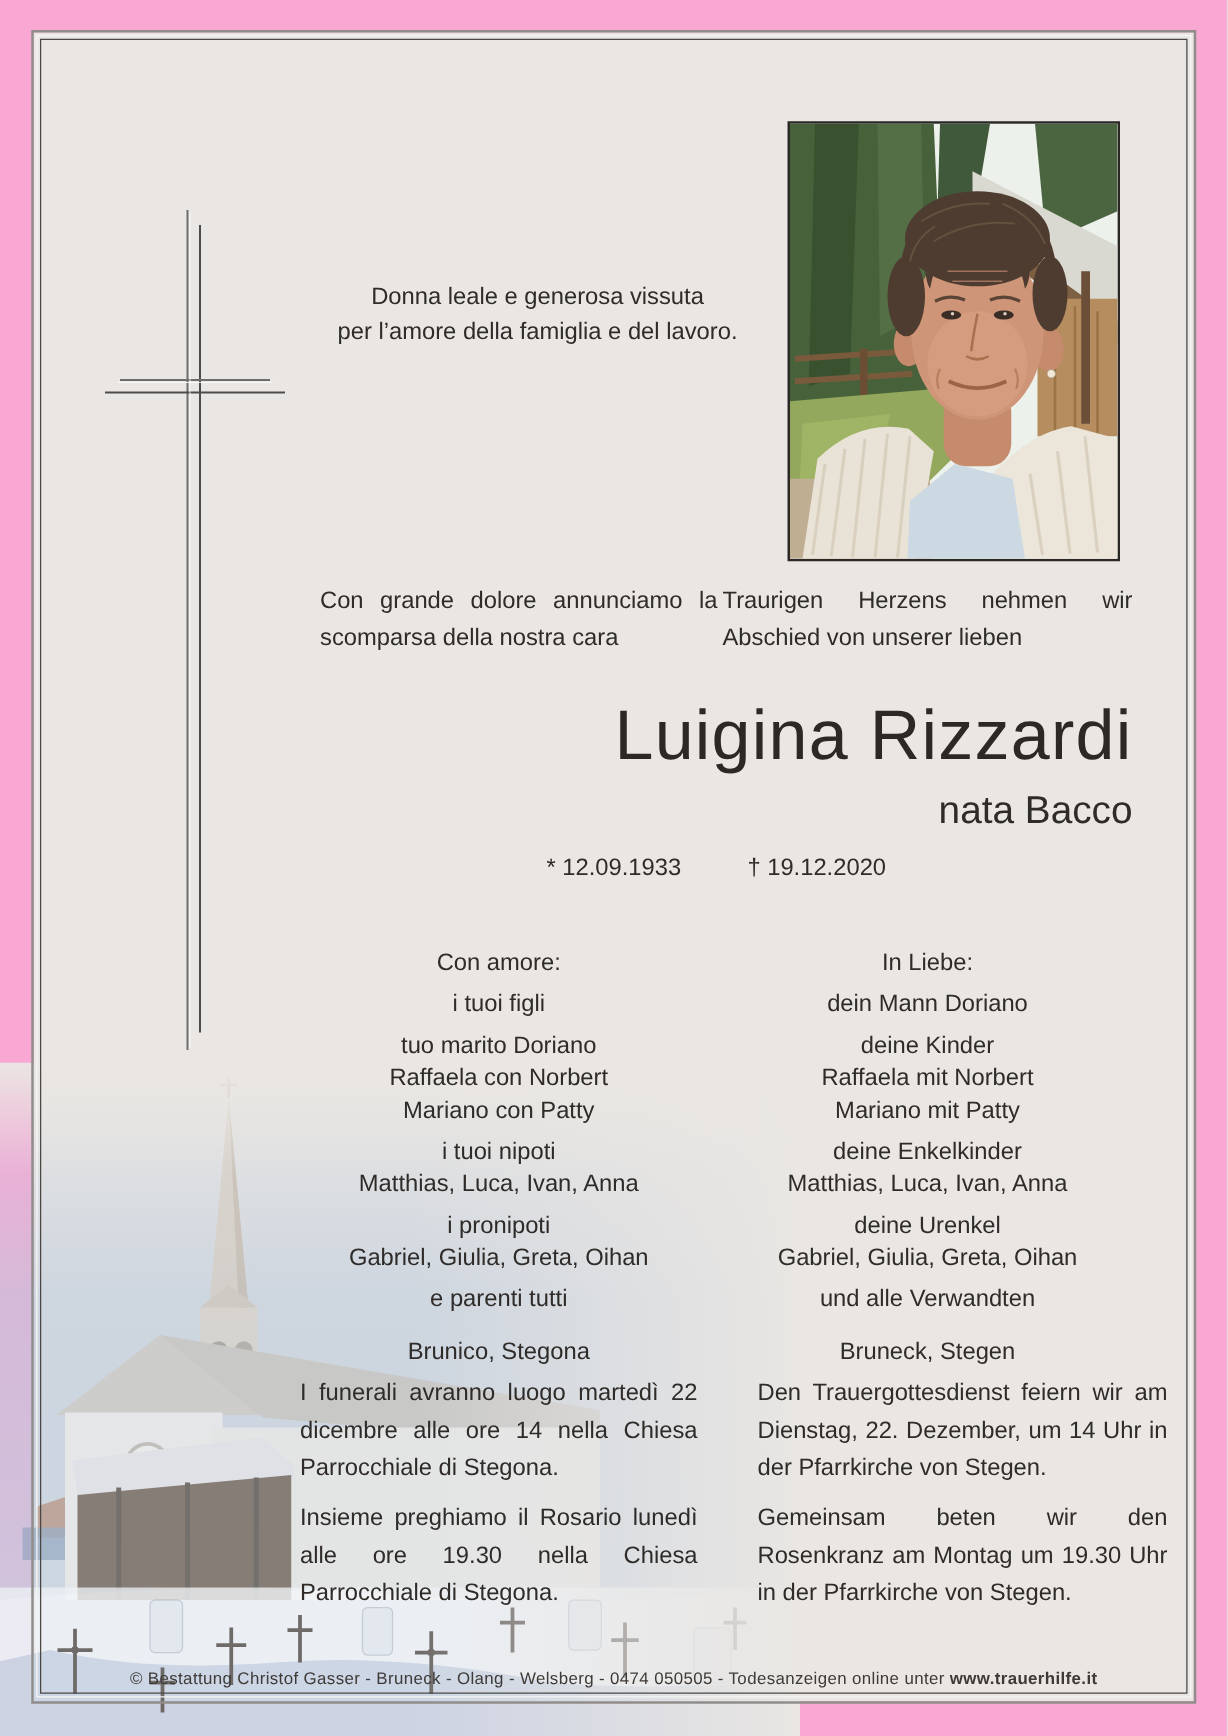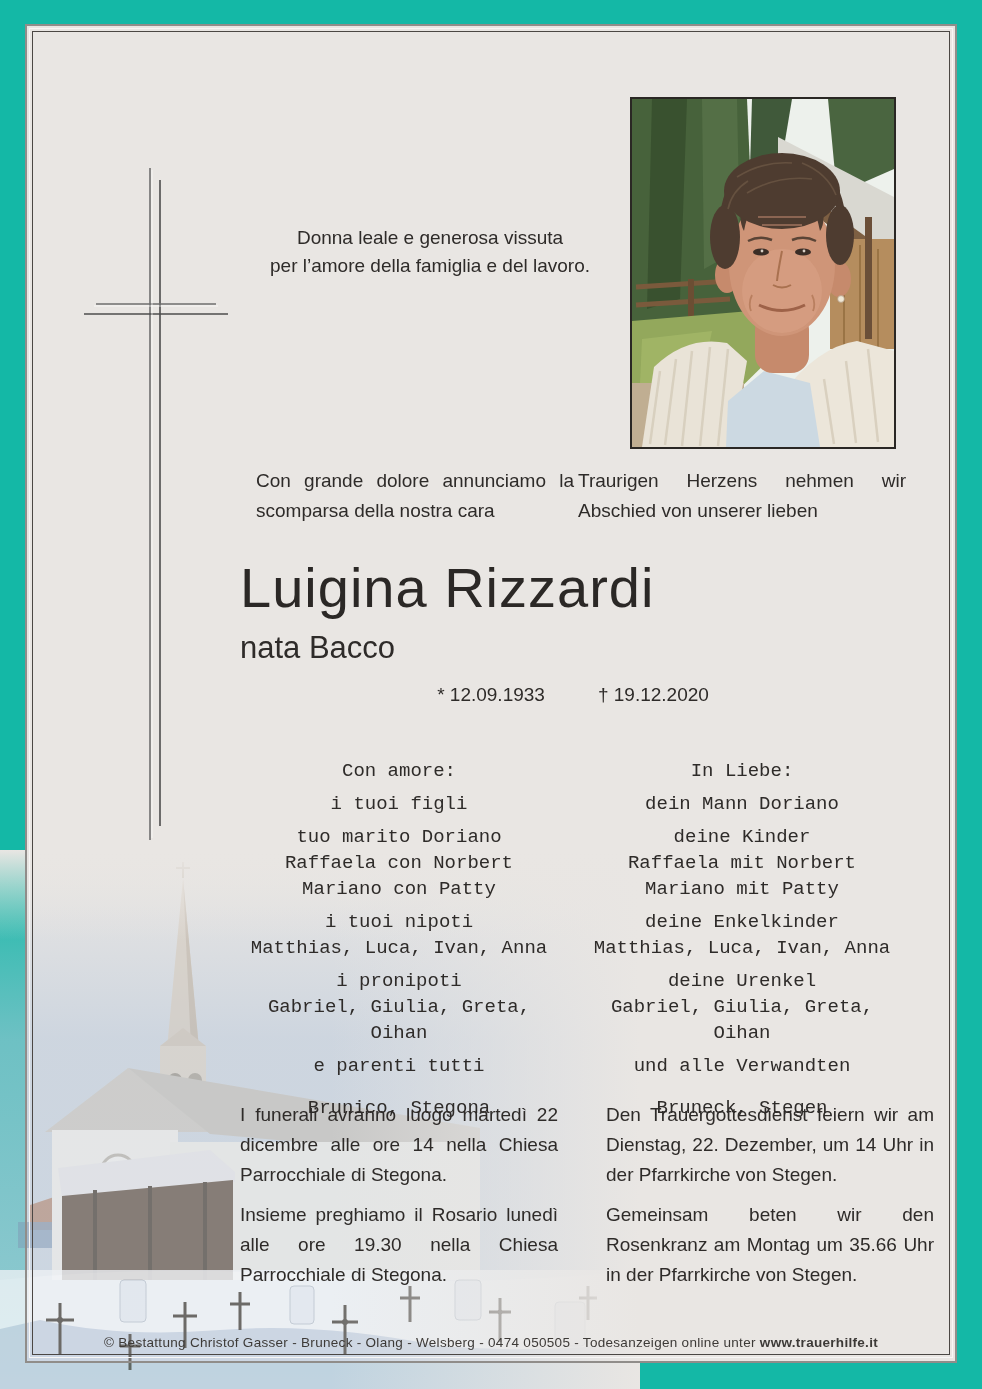--- a/index.html
+++ b/index.html
@@ -1,18 +1,18 @@
 <!DOCTYPE html>
 <html><head>
 <meta charset="utf-8">
 <title>Document</title>
 <style>
   html,body{margin:0;padding:0;}
   body{width:982px;height:1389px;background:#ecebe9;font-family:"Liberation Sans",sans-serif;}
-  .page{position:relative;width:982px;height:1389px;overflow:hidden;background:#14b8a6;}
+  .page{position:relative;width:982px;height:1389px;overflow:hidden;background:#f9a8d4;}
   .panel{position:absolute;left:27px;top:26px;right:27px;bottom:28px;background:#e9e6e3;z-index:0;}
 
   
   .frame-outer{position:absolute;left:25px;top:24px;right:25px;bottom:26px;
     border:2.5px solid #908d8a;z-index:5;pointer-events:none;}
   .frame-gap{position:absolute;left:29px;top:28px;right:29px;bottom:31px;
     border:1.5px solid #f7f6f5;z-index:5;pointer-events:none;}
   .frame-inner{position:absolute;left:32px;top:31px;right:32px;bottom:34px;
     border:1.5px solid #4b4744;z-index:5;pointer-events:none;}
 
@@ -23,29 +23,29 @@
 
   .photo{left:630px;top:97px;width:262px;height:348px;border:2px solid #2a2724;z-index:4;background:#eef2ee;}
   .photo svg{display:block;}
 
   .cross-wrap{left:70px;top:158px;width:172px;height:692px;z-index:3;}
 
   .announce{top:466px;width:318px;text-align:justify;font-size:19px;line-height:30px;z-index:4;}
   .announce.it{left:240px;margin-left:16px;}
   .announce.de{left:578px;width:328px;}
 
-  .namewrap{left:240px;top:556px;width:666px;text-align:left;z-index:4;}
+  .namewrap{left:240px;top:556px;width:666px;text-align:right;z-index:4;}
   .deceased-name{font-size:56px;line-height:64px;letter-spacing:1px;color:#2b2826;}
   .maiden{font-size:31px;line-height:40px;margin-top:8px;}
   .dates{margin-top:16px;font-size:19px;display:flex;justify-content:center;gap:53px;}
 
   .family{top:758px;text-align:center;font-size:19px;z-index:4;}
   .family.it{left:240px;width:318px;}
   .family.de{left:578px;width:328px;}
-  .family .line{line-height:26px;font-family:Liberation Mono, monospace;}
+  .family .line{line-height:26px;}
   .family .gap{margin-top:7px;}
   .family .gap-lg{margin-top:16px;}
 
   .services{top:1100px;font-size:19px;line-height:30px;text-align:justify;z-index:4;}
   .services.it{left:240px;width:318px;}
   .services.de{left:606px;width:328px;}
   .services p{margin:0 0 10px 0;}
 
   .watermark{left:0;top:850px;width:640px;height:539px;z-index:2;}
 
@@ -275,21 +275,21 @@
     <div class="line gap">und alle Verwandten</div>
     <div class="line gap-lg">Bruneck, Stegen</div>
   </div>
 
   <div class="abs services it txt">
     <p>I funerali avranno luogo martedì 22 dicembre alle ore 14 nella Chiesa Parrocchiale di Stegona.</p>
     <p>Insieme preghiamo il Rosario lunedì alle ore 19.30 nella Chiesa Parrocchiale di Stegona.</p>
   </div>
   <div class="abs services de txt">
     <p>Den Trauergottesdienst feiern wir am Dienstag, 22. Dezember, um 14 Uhr in der Pfarrkirche von Stegen.</p>
-    <p>Gemeinsam beten wir den Rosenkranz am Montag um 35.66 Uhr in der Pfarrkirche von Stegen.</p>
+    <p>Gemeinsam beten wir den Rosenkranz am Montag um 19.30 Uhr in der Pfarrkirche von Stegen.</p>
   </div>
 
   <div class="abs footer">
     <span>© Bestattung Christof Gasser - Bruneck - Olang - Welsberg - 0474 050505 - Todesanzeigen online unter </span><b>www.trauerhilfe.it</b>
   </div>
 
   <div class="frame-outer"></div>
   <div class="frame-gap"></div>
   <div class="frame-inner"></div>
 

